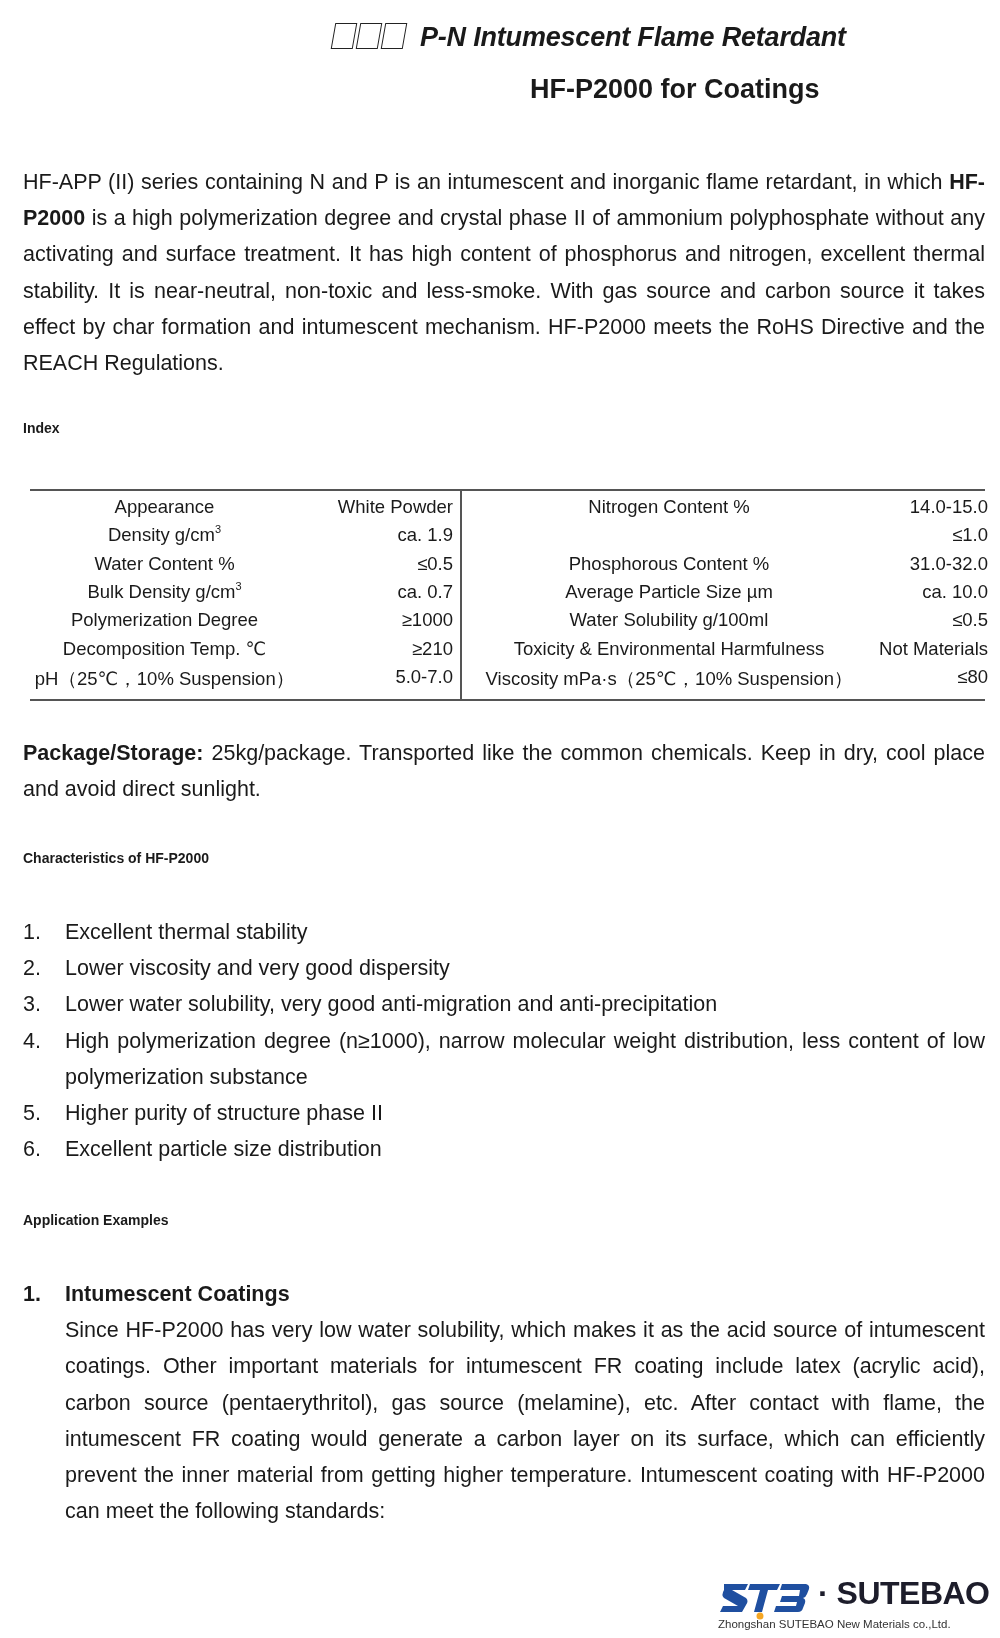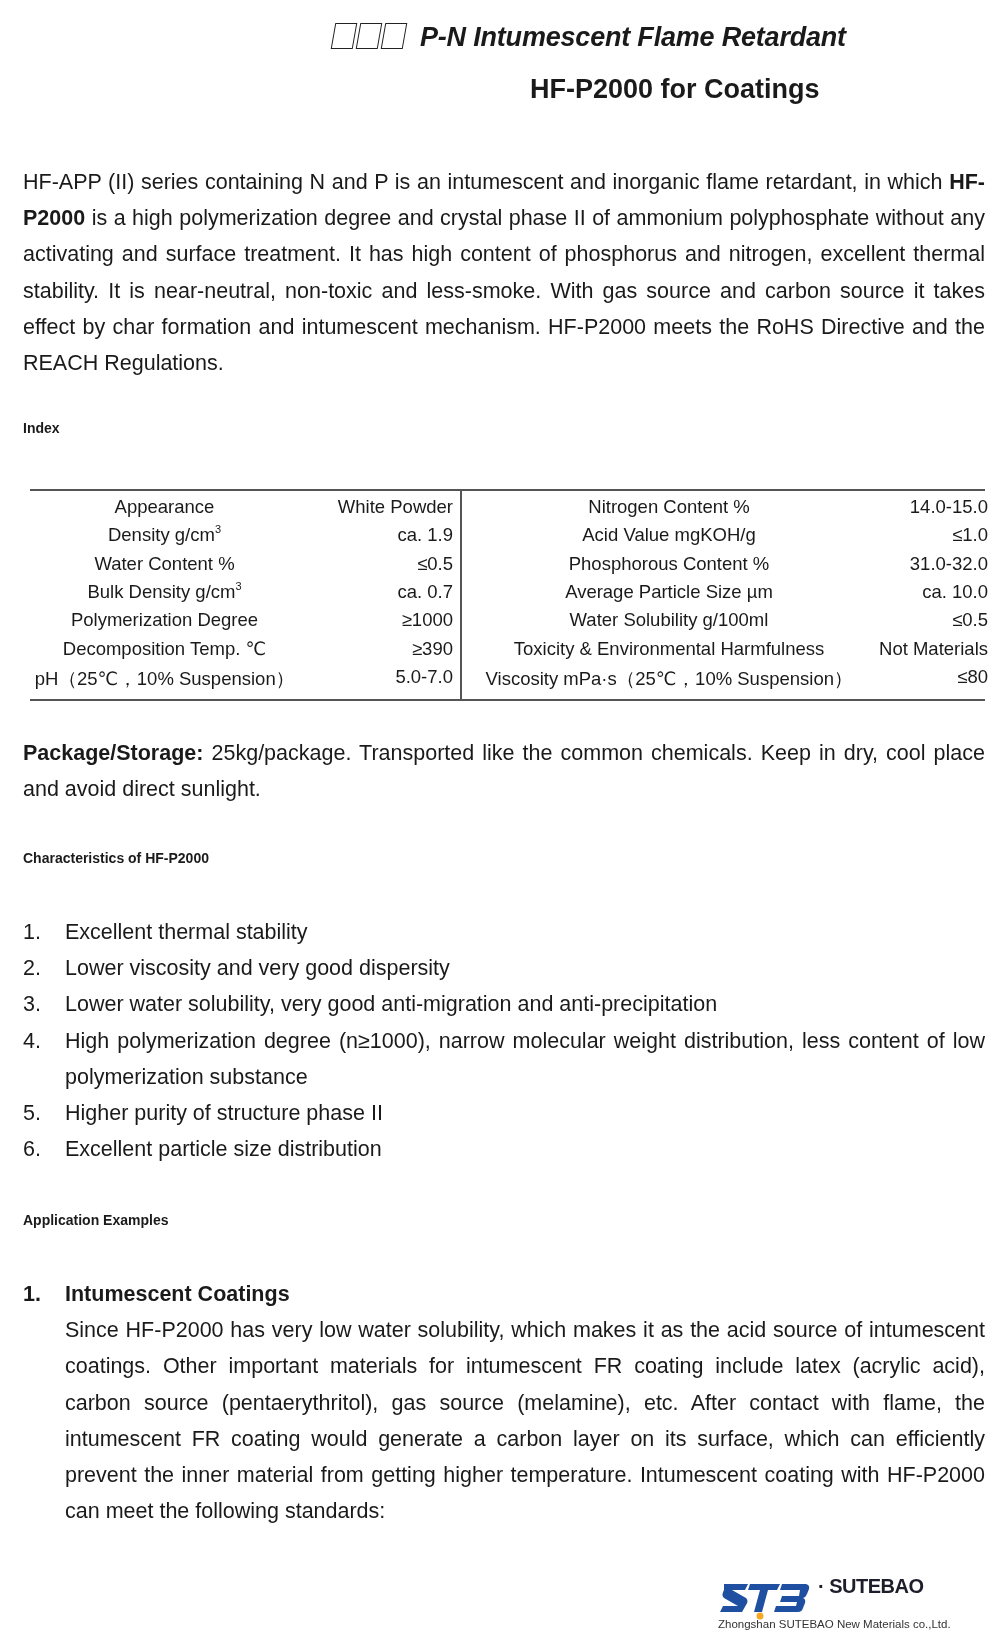--- a/index.html
+++ b/index.html
@@ -54,21 +54,21 @@
   .list .item { position: relative; padding-left: 42px; text-align: justify; }
   .list .num { position: absolute; left: 0; top: 0; }
   .char-list { top: 914px; }
   .app-h { top: 1212px; }
   .app-list { top: 1276px; }
   .app-list .item-title { font-weight: bold; }
 
   .logo { position: absolute; left: 718px; top: 1578px; width: 270px; height: 60px; }
   .logo .mark { position: absolute; left: 0; top: 0; }
   .logo .brand {
-    position: absolute; left: 100px; top: -3px; font-size: 20px; font-weight: bold;
+    position: absolute; left: 100px; top: -3px; font-size: 32px; font-weight: bold;
     color: #1d1d2b; letter-spacing: -0.5px; white-space: nowrap;
   }
   .logo .company {
     position: absolute; left: 0; top: 40px; font-size: 11.5px; color: #333;
     white-space: nowrap;
   }
 </style>
 </head>
 <body>
 
@@ -86,21 +86,20 @@
   <div id="spec-rows">
       <div class="spec-row" style="top: 5px; left: 0px; width: 955px;">
         <span class="lbl col-left-label" style="position: absolute;"><span>Appearance</span><sup></sup></span>
         <span class="val col-left-val" style="position: absolute;"><span>White Powder</span></span>
         <span class="lbl col-right-label" style="position: absolute;"><span>Nitrogen Content %</span></span>
         <span class="val col-right-val" style="position: absolute;"><span>14.0-15.0</span></span>
       </div>
       <div class="spec-row" style="top: 33.3px; left: 0px; width: 955px;">
         <span class="lbl col-left-label" style="position: absolute;"><span>Density g/cm</span><sup>3</sup></span>
         <span class="val col-left-val" style="position: absolute;"><span>ca. 1.9</span></span>
-        <span class="lbl col-right-label" style="position: absolute;"><span>Acid  Value  mgKOH/g</span></span>
         <span class="val col-right-val" style="position: absolute;"><span>≤1.0</span></span>
       </div>
       <div class="spec-row" style="top: 61.6px; left: 0px; width: 955px;">
         <span class="lbl col-left-label" style="position: absolute;"><span>Water Content %</span><sup></sup></span>
         <span class="val col-left-val" style="position: absolute;"><span>≤0.5</span></span>
         <span class="lbl col-right-label" style="position: absolute;"><span>Phosphorous Content %</span></span>
         <span class="val col-right-val" style="position: absolute;"><span>31.0-32.0</span></span>
       </div>
       <div class="spec-row" style="top: 89.9px; left: 0px; width: 955px;">
         <span class="lbl col-left-label" style="position: absolute;"><span>Bulk  Density  g/cm</span><sup>3</sup></span>
@@ -109,21 +108,21 @@
         <span class="val col-right-val" style="position: absolute;"><span>ca. 10.0</span></span>
       </div>
       <div class="spec-row" style="top: 118.2px; left: 0px; width: 955px;">
         <span class="lbl col-left-label" style="position: absolute;"><span>Polymerization  Degree</span><sup></sup></span>
         <span class="val col-left-val" style="position: absolute;"><span>≥1000</span></span>
         <span class="lbl col-right-label" style="position: absolute;"><span>Water Solubility g/100ml</span></span>
         <span class="val col-right-val" style="position: absolute;"><span>≤0.5</span></span>
       </div>
       <div class="spec-row" style="top: 146.5px; left: 0px; width: 955px;">
         <span class="lbl col-left-label" style="position: absolute;"><span>Decomposition Temp.  ℃</span><sup></sup></span>
-        <span class="val col-left-val" style="position: absolute;"><span>≥390</span></span>
+        <span class="val col-left-val" style="position: absolute;"><span>≥210</span></span>
         <span class="lbl col-right-label" style="position: absolute;"><span>Toxicity  &amp;  Environmental  Harmfulness</span></span>
         <span class="val col-right-val" style="position: absolute;"><span>Not Materials</span></span>
       </div>
       <div class="spec-row" style="top: 174.8px; left: 0px; width: 955px;">
         <span class="lbl col-left-label" style="position: absolute;"><span>pH（25℃，10%  Suspension）</span><sup></sup></span>
         <span class="val col-left-val" style="position: absolute;"><span>5.0-7.0</span></span>
         <span class="lbl col-right-label" style="position: absolute;"><span>Viscosity mPa·s（25℃，10% Suspension）</span></span>
         <span class="val col-right-val" style="position: absolute;"><span>≤80</span></span>
       </div>
     </div>

